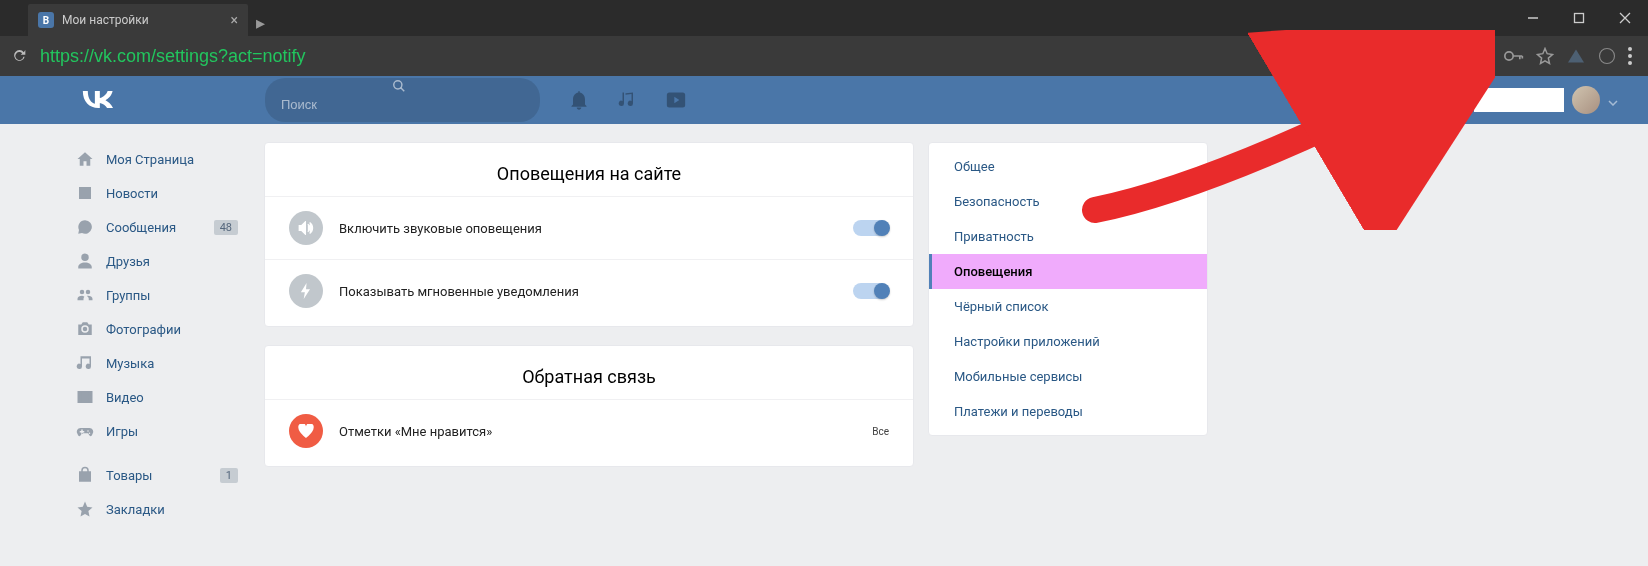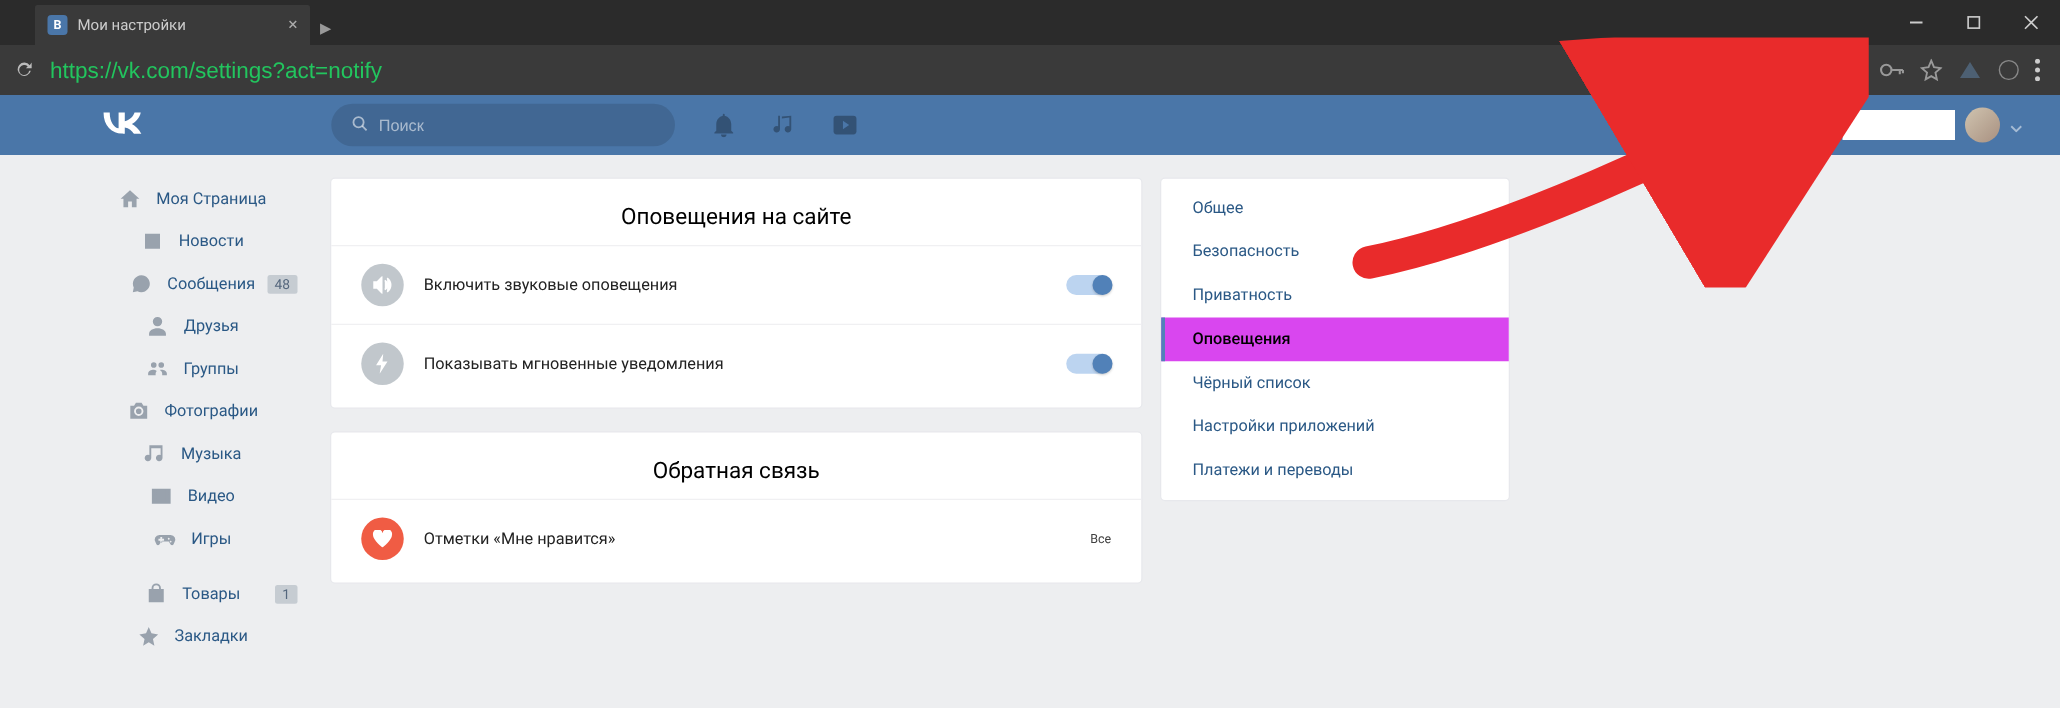--- a/index.html
+++ b/index.html
@@ -17,56 +17,56 @@
   .win-btn svg { width: 12px; height: 12px; }
   .browser-urlbar { background: #3a3a3a; height: 40px; display: flex; align-items: center; padding: 0 8px; }
   .url-refresh { width: 24px; color: #bbb; display: flex; align-items: center; justify-content: center; }
   .url-input { flex: 1; background: transparent; border: none; color: #22c55e; font-size: 18px; padding: 0 8px; outline: none; }
   .url-right { display: flex; align-items: center; gap: 12px; color: #999; padding-right: 8px; }
   .url-right-icon { display: flex; align-items: center; justify-content: center; }
 
   
   .vk-header { background: #4a76a8; height: 48px; display: flex; align-items: center; padding: 0 20px; }
   .vk-logo { color: #fff; font-size: 22px; font-weight: bold; margin-left: 60px; width: 120px; }
-  .vk-search { background: rgba(0,0,0,0.12); border-radius: 20px; height: 34px; display: flex; align-items: center; padding: 0 16px; width: 275px; margin-left: 65px; }
+  .vk-search { background: rgba(0,0,0,0.12); border-radius: 20px; height: 44px; display: flex; align-items: center; padding: 0 16px; width: 275px; margin-left: 65px; flex-direction: column; }
   .vk-search-icon { color: rgba(255,255,255,0.55); margin-right: 8px; }
   .vk-search-input { background: transparent; border: none; color: rgba(255,255,255,0.8); font-size: 13px; outline: none; width: 100%; }
   .vk-search-input::placeholder { color: rgba(255,255,255,0.55); }
   .vk-head-icons { display: flex; align-items: center; gap: 30px; margin-left: 30px; }
   .vk-head-icon { color: rgba(0,0,0,0.3); display:flex; }
   .vk-user { margin-left: auto; display: flex; align-items: center; gap: 8px; margin-right: 10px; }
   .vk-user-name { background: #fff; width: 90px; height: 24px; }
   .vk-user-avatar { width: 28px; height: 28px; border-radius: 50%; background: linear-gradient(135deg,#d0c4b0,#a89080); }
   .vk-user-chevron { color: rgba(255,255,255,0.5); }
 
   
   .vk-body { display: flex; padding: 18px 0 0 68px; }
   .left-nav { width: 180px; padding-right: 10px; }
-  .nav-item { display: flex; align-items: center; height: 34px; padding: 0 6px; color: #2a5885; font-size: 13px; cursor: pointer; border-radius: 3px; position: relative; justify-content: center; }
+  .nav-item { display: flex; align-items: center; height: 34px; padding: 0 6px; color: #2a5885; font-size: 13px; cursor: pointer; border-radius: 3px; position: relative; }
   .nav-icon { width: 22px; height: 20px; color: #99a2ad; margin-right: 10px; display:flex; align-items:center; justify-content:center; }
   .nav-badge { background: #c6ccd2; color: #55677d; font-size: 11px; padding: 1px 6px; border-radius: 2px; position: absolute; right: 0; }
   .nav-sep { height: 10px; }
 
   .center-col { width: 650px; margin-left: 16px; }
   .card { background: #fff; border: 1px solid #e7e8ec; border-radius: 4px; padding: 0 0 4px 0; margin-bottom: 18px; }
   .card-title { font-size: 18px; color: #000; padding: 20px 24px 12px 24px; text-align: center; }
   .setting-row { display: flex; align-items: center; padding: 14px 24px; border-top: 1px solid #f0f0f2; }
   .setting-row:first-of-type { border-top: none; }
   .round-icon { width: 34px; height: 34px; border-radius: 50%; display: flex; align-items: center; justify-content: center; margin-right: 16px; color: #fff; flex-shrink:0; }
   .ic-grey { background: #c1c7cc; }
   .ic-red { background: #f05c44; }
   .setting-label { font-size: 13px; color: #222; flex: 1; }
   .toggle { width: 36px; height: 16px; border-radius: 10px; background: #bcd4f0; position: relative; }
   .toggle::after { content: ""; width: 16px; height: 16px; border-radius: 50%; background: #5181b8; position: absolute; right: -1px; top: 0; box-shadow: 0 1px 2px rgba(0,0,0,0.2); }
   .row-link { color: #404040; font-size: 10px; }
 
   .right-col { width: 280px; margin-left: 14px; }
   .tab-card { background: #fff; border: 1px solid #e7e8ec; border-radius: 4px; padding: 6px 0; }
   .tab-item { display: block; padding: 10px 22px; font-size: 13px; color: #2a5885; cursor: pointer; border-left: 3px solid transparent; }
-  .tab-item.active { color: #000; background: #d946ef; border-left-color: #5181b8; font-weight: 500; }
+  .tab-item.active { color: #000; background: #f0abfc; border-left-color: #5181b8; font-weight: 500; }
 
   
   .annot-arrow { position: absolute; pointer-events: none; z-index: 1000; }
 </style>
 </head>
 <body>
 
 <div class="browser-titlebar">
   <div class="tab">
     <div class="tab-favicon">В</div>
@@ -314,20 +314,21 @@
   </div>
 
   <div class="right-col">
     <div class="tab-card">
       <a class="tab-item">Общее</a>
       <a class="tab-item">Безопасность</a>
       <a class="tab-item">Приватность</a>
       <a class="tab-item active">Оповещения</a>
       <a class="tab-item">Чёрный список</a>
       <a class="tab-item">Настройки приложений</a>
+      <a class="tab-item">Мобильные сервисы</a>
       <a class="tab-item">Платежи и переводы</a>
     </div>
   </div>
 </div>
 
 <svg class="annot-arrow" style="left:1075px; top:30px;" width="420" height="200" viewBox="0 0 420 200">
   <defs>
     <marker id="ah" markerWidth="10" markerHeight="10" refX="7" refY="5" orient="auto">
       <path d="M0 0L10 5L0 10z" fill="#e92b2b"></path>
     </marker>

